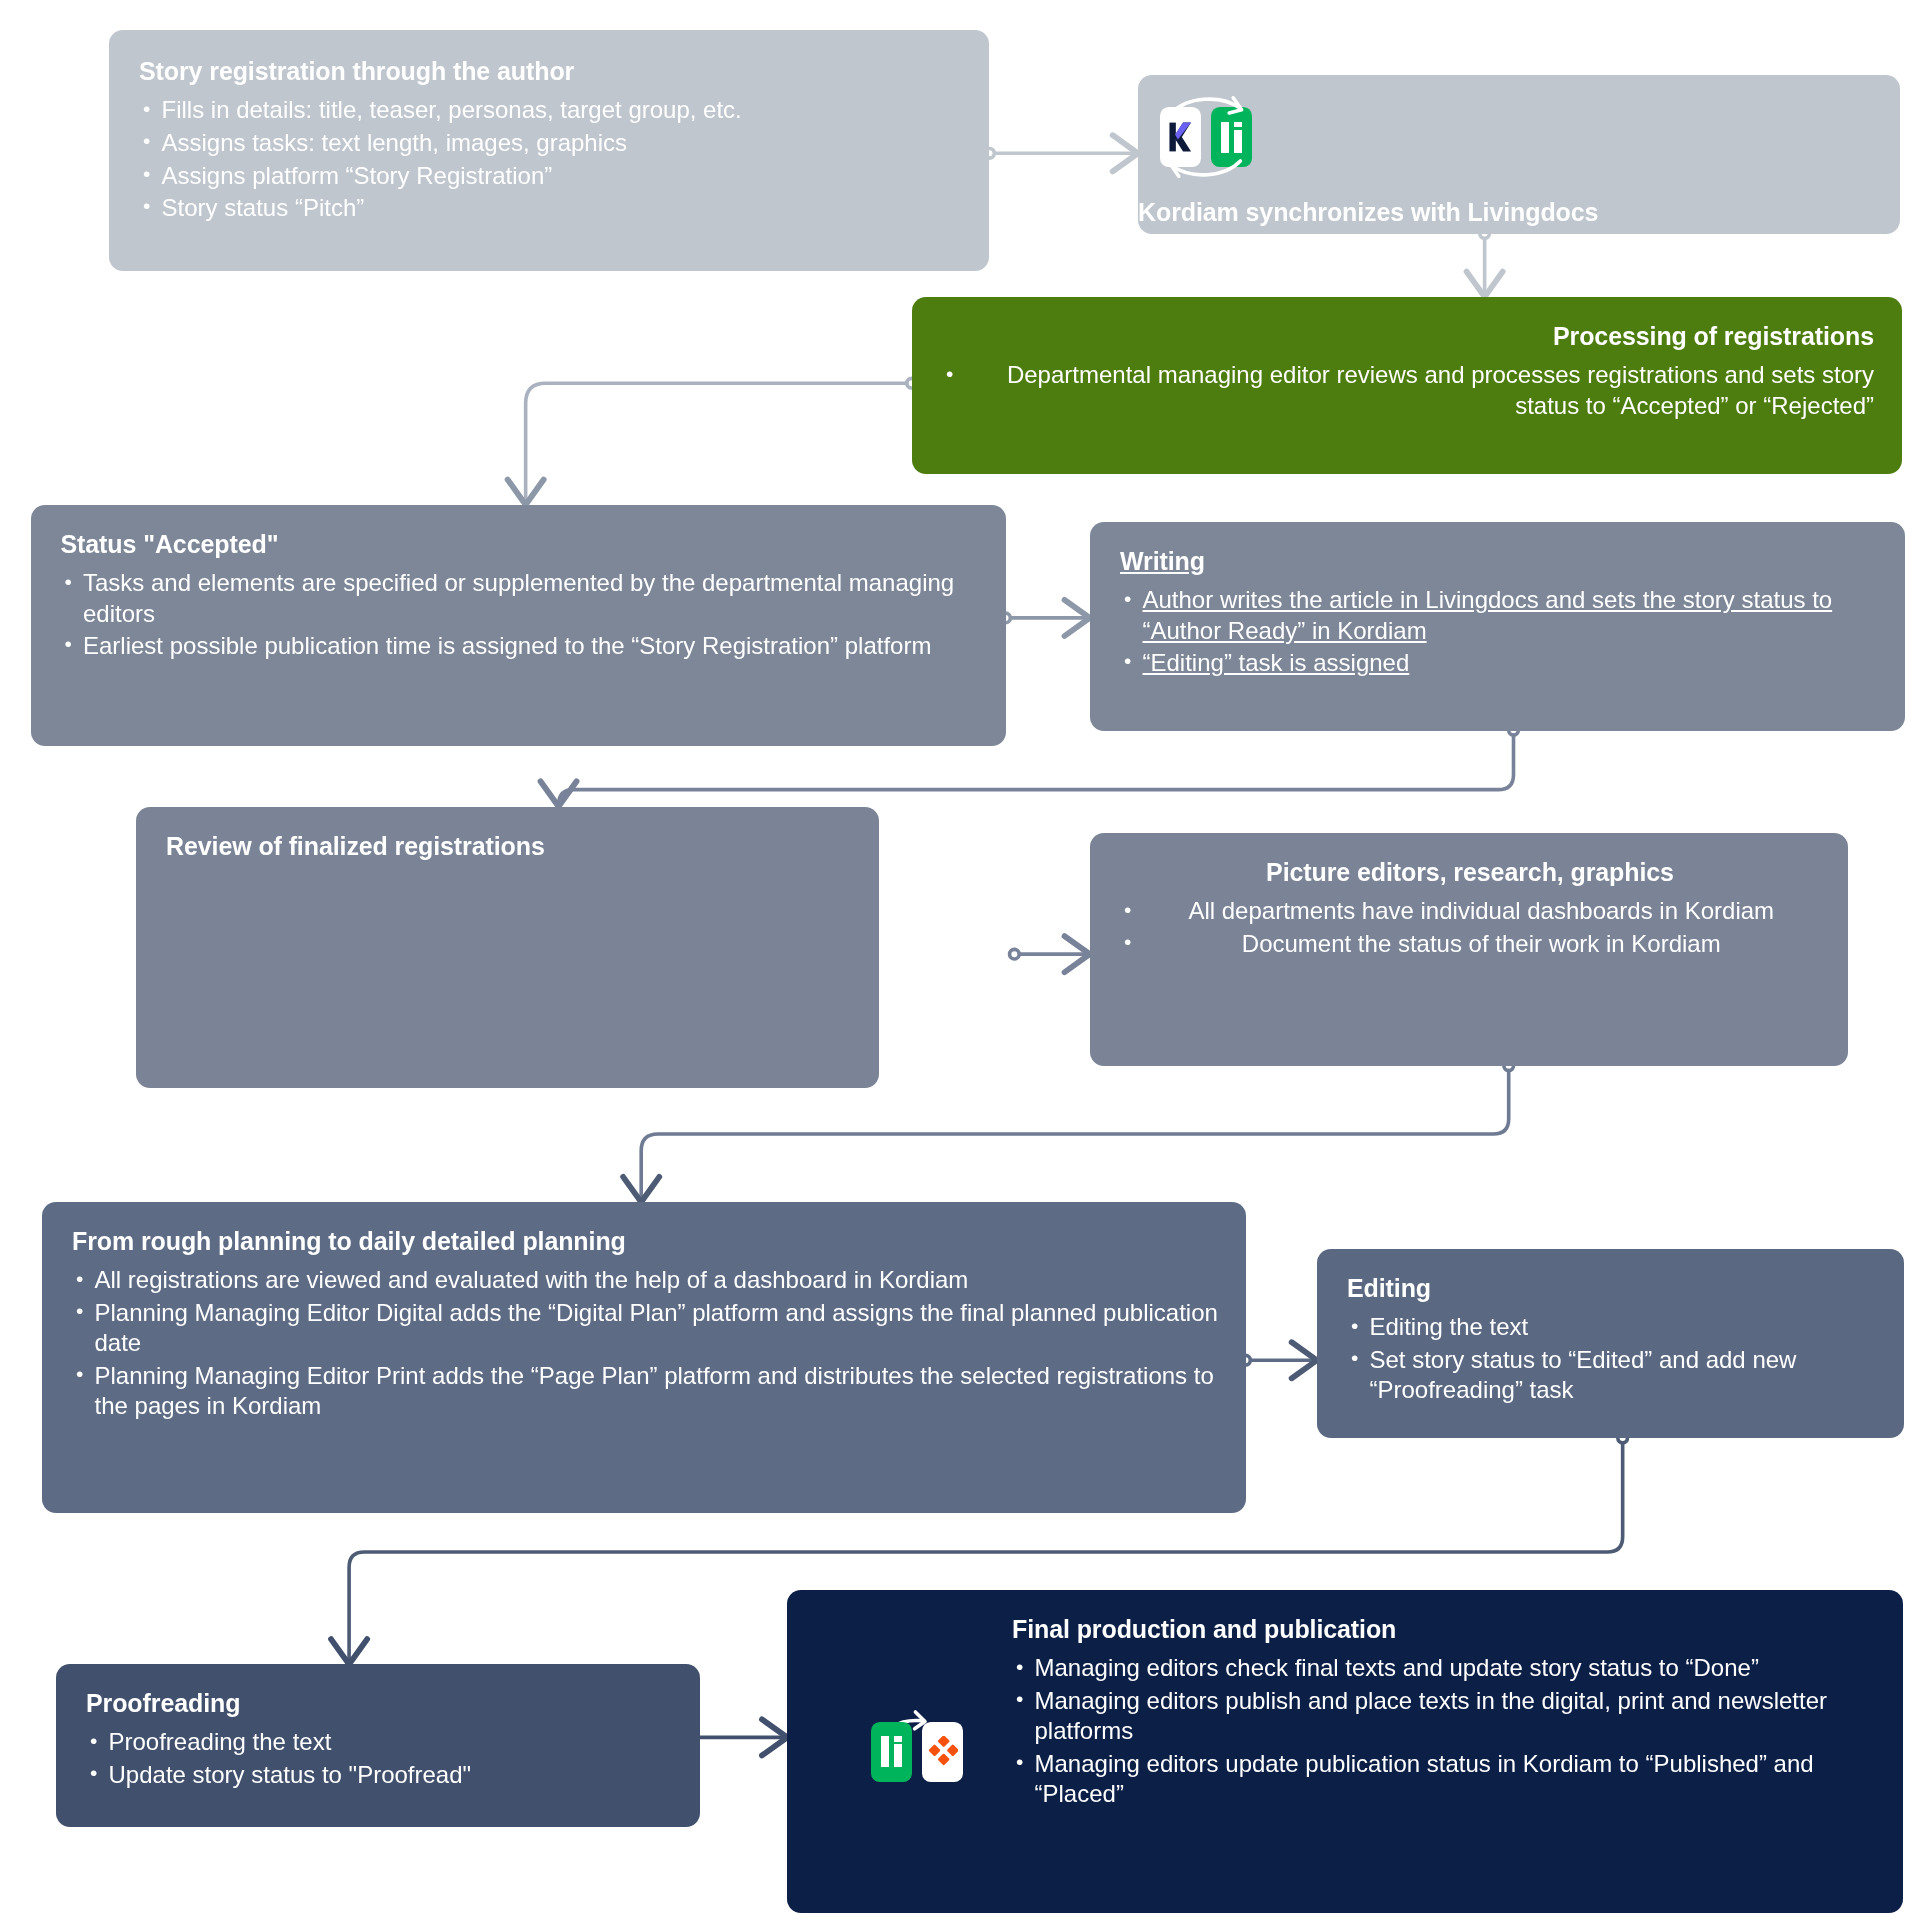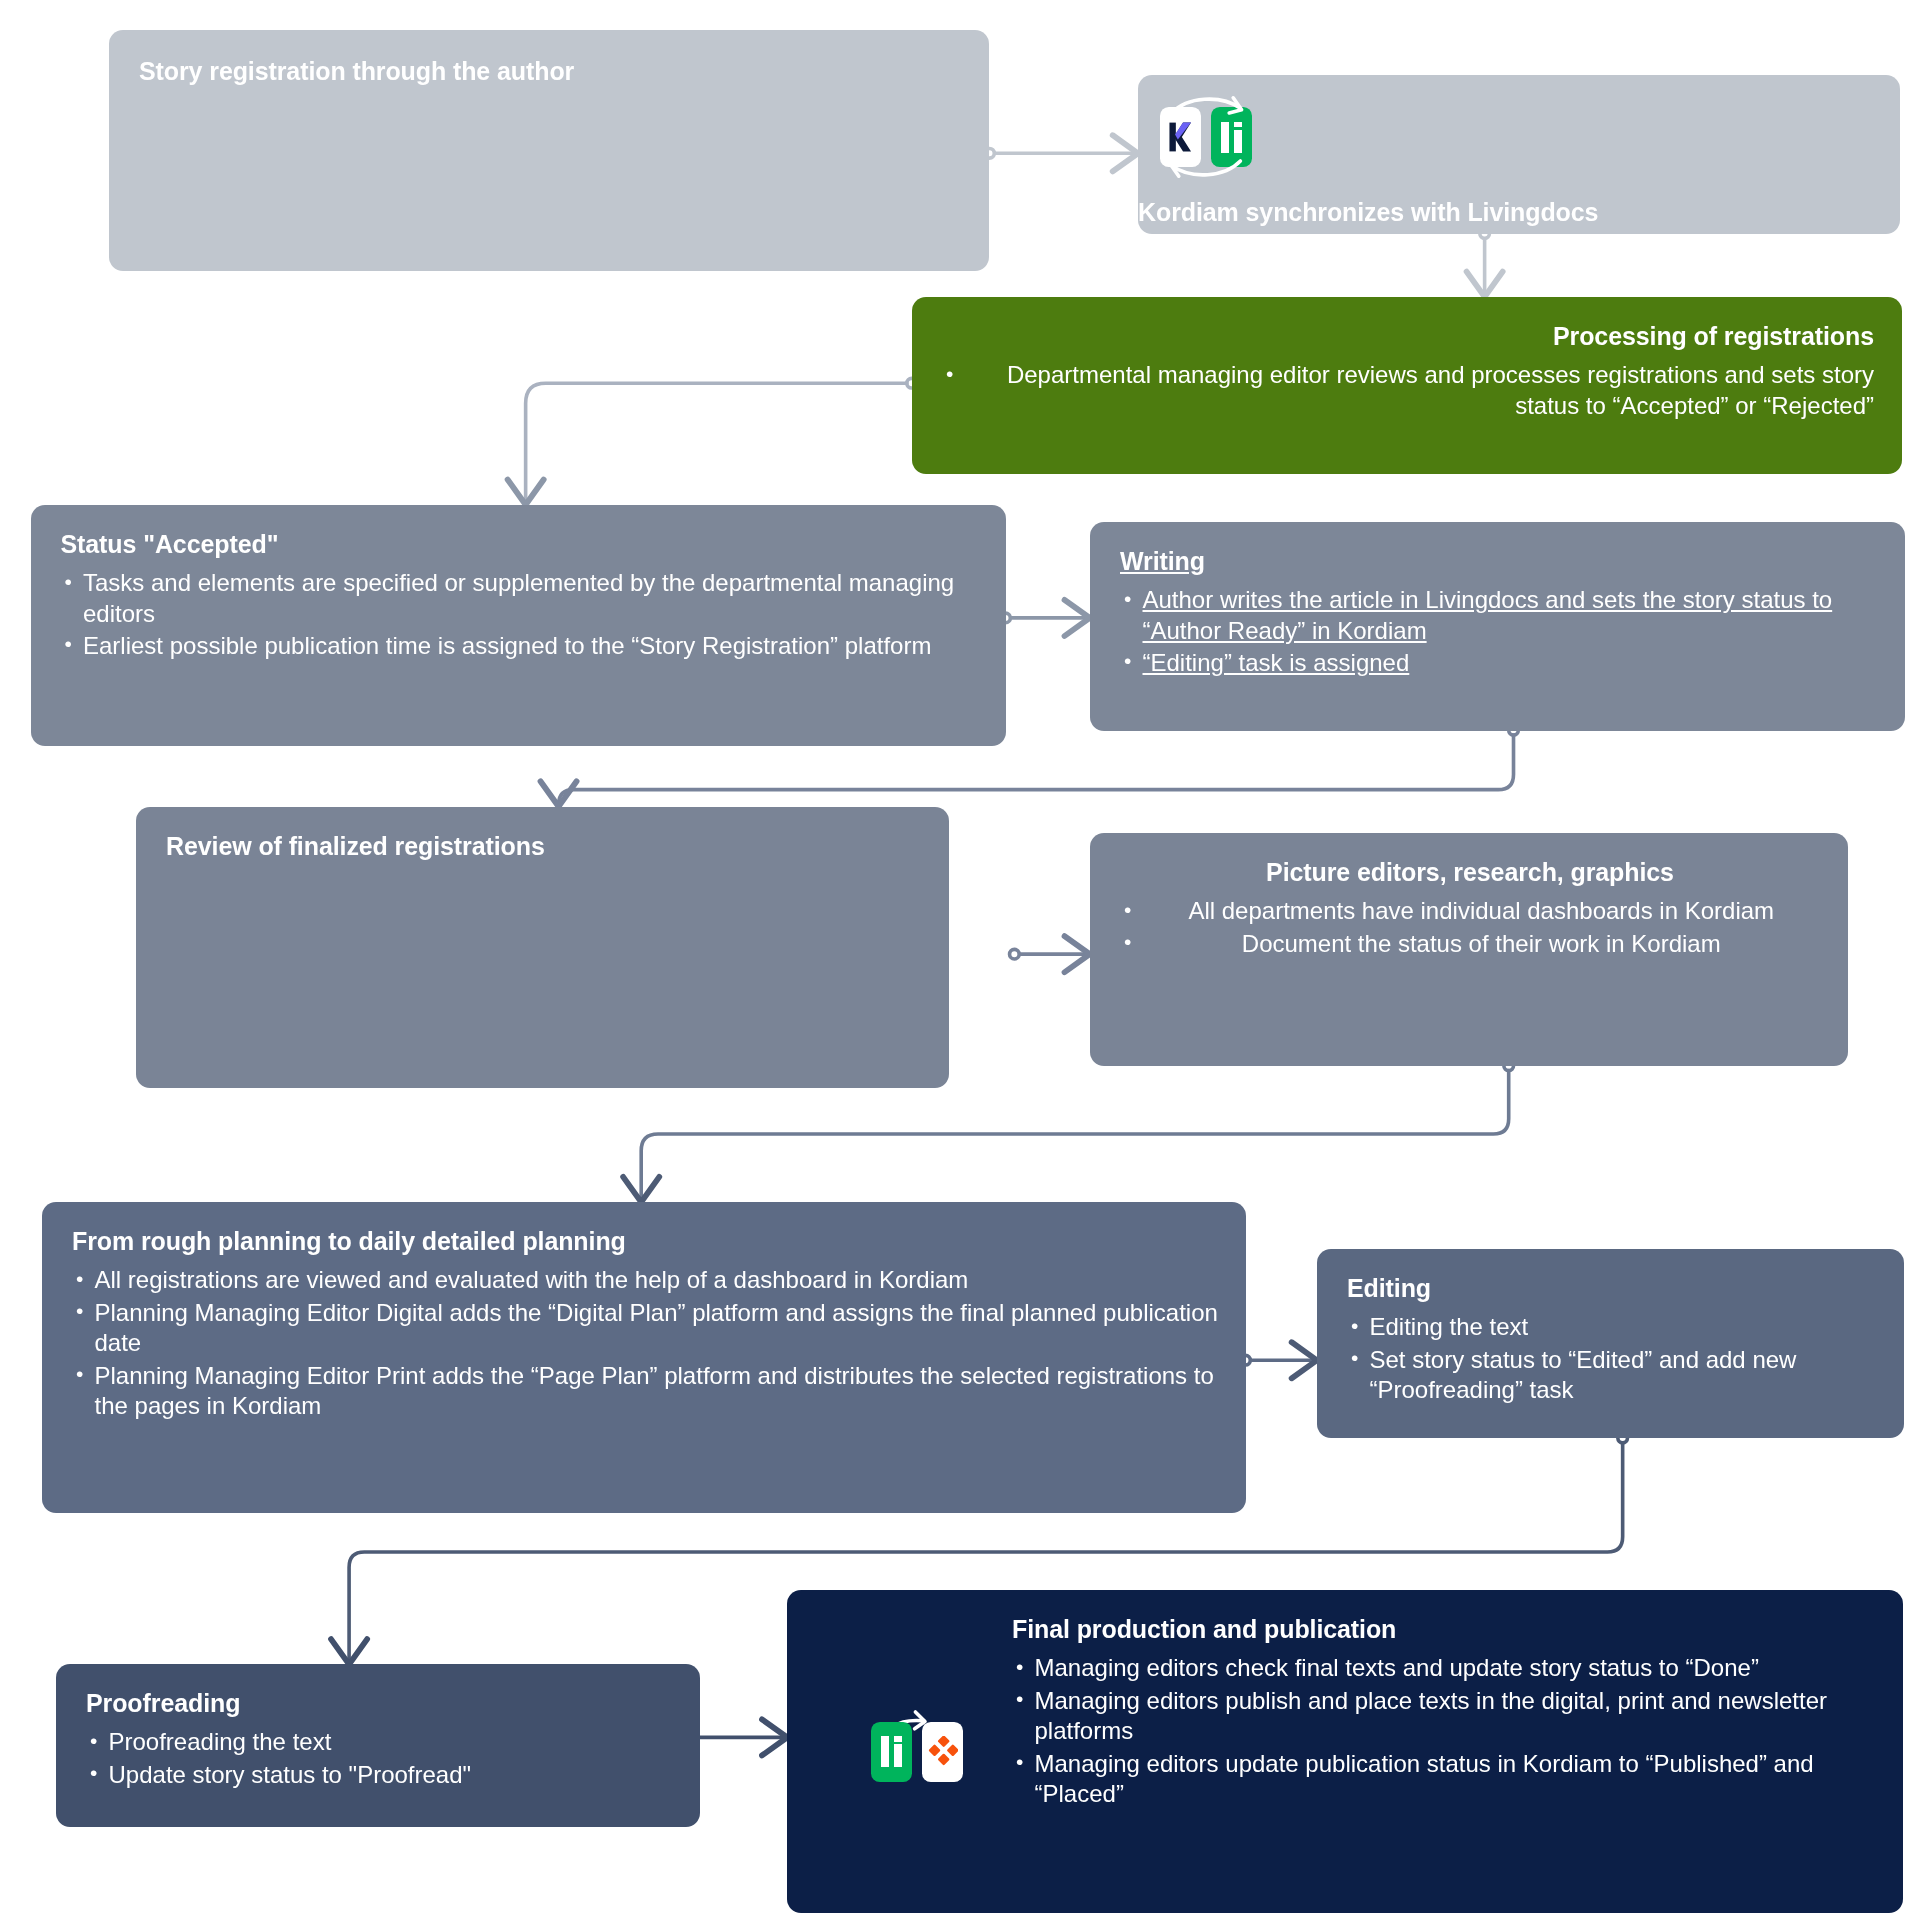--- a/index.html
+++ b/index.html
@@ -94,21 +94,21 @@
   #node-status-accepted {
     left: 30.5px;   top: 505px; width: 975px; height: 241px;
     background: #7d8798;
   }
   #node-writing {
     left: 1090px; top: 522px; width: 815px; height: 209px;
     background: #7d8798;
     text-decoration: underline;
   }
   #node-review {
-    left: 136px;  top: 807px; width: 813px; height: 281px;
+    left: 136px;  top: 807px; width: 743px; height: 281px;
     background: #7a8496;
   }
   #node-picture-editors {
     left: 1090px; top: 833px; width: 758px; height: 233px;
     background: #7a8496;
     text-align: center;
   }
   #node-rough-planning {
     left: 42px;  top: 1202px; width: 1204px; height: 311px;
     background: #5d6b85;
@@ -253,20 +253,26 @@
     </g>
 
     <g>
       <circle cx="1602" cy="4330" r="12" fill="#ffffff" stroke="#41506c" stroke-width="9"></circle>
       <line x1="1614" y1="4330" x2="1962" y2="4330" stroke="#41506c" stroke-width="9" marker-end="url(#ah-steel)"></line>
     </g>
   </svg>
 
   <div class="node" id="node-story-registration">
     <div class="title">Story registration through the author</div>
+    <ul>
+      <li>Fills in details: title, teaser, personas, target group, etc.</li>
+      <li>Assigns tasks: text length, images, graphics</li>
+      <li>Assigns platform “Story Registration”</li>
+      <li>Story status “Pitch”</li>
+    </ul>
   </div>
 
   <div class="node" id="node-kordiam-sync">
     <div class="sync-inner">
       <div class="sync-wrap">
         <svg class="sync-arrows" width="136" height="108" viewBox="0 0 340 268">
           <path d="M84,74 A112,78 0 0 1 256,62" fill="none" stroke="#ffffff" stroke-width="9" stroke-linecap="round"></path>
           <path d="M238,36 L259,66 L228,74" fill="none" stroke="#ffffff" stroke-width="9" stroke-linecap="round" stroke-linejoin="round"></path>
           <path d="M256,194 A112,78 0 0 1 84,206" fill="none" stroke="#ffffff" stroke-width="9" stroke-linecap="round"></path>
           <path d="M102,232 L81,202 L112,194" fill="none" stroke="#ffffff" stroke-width="9" stroke-linecap="round" stroke-linejoin="round"></path>

